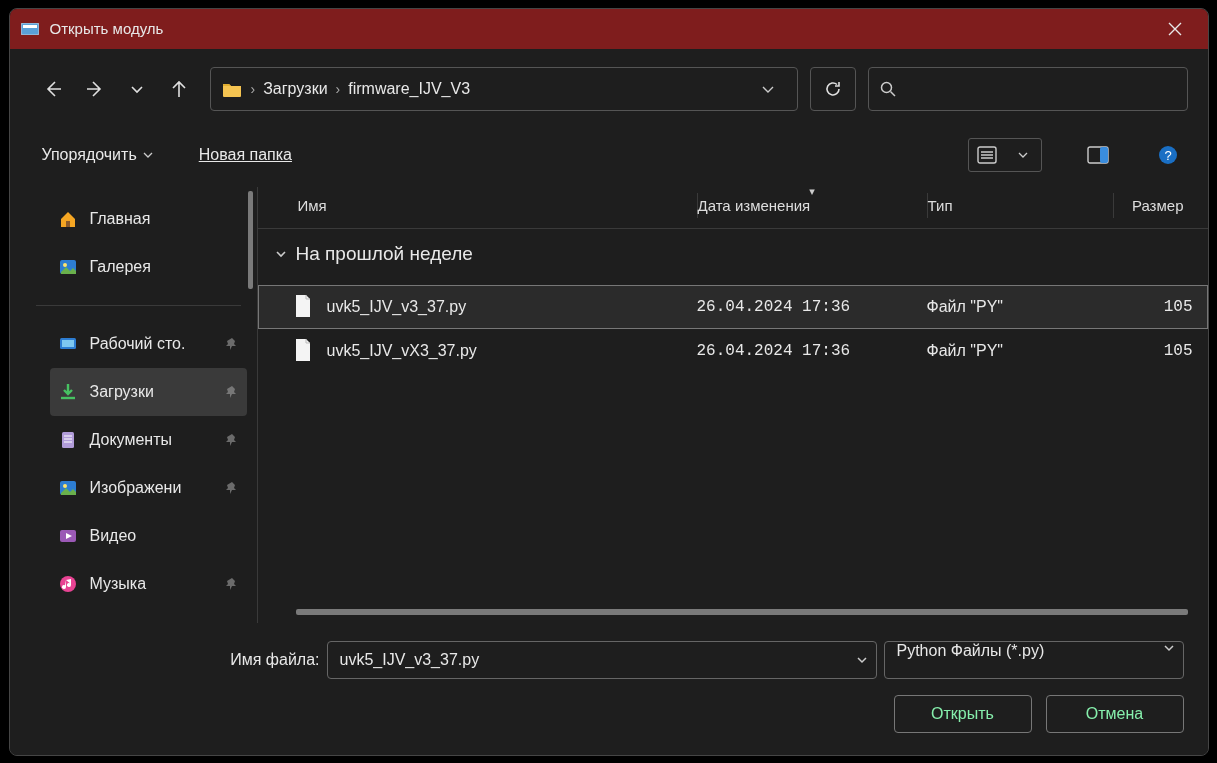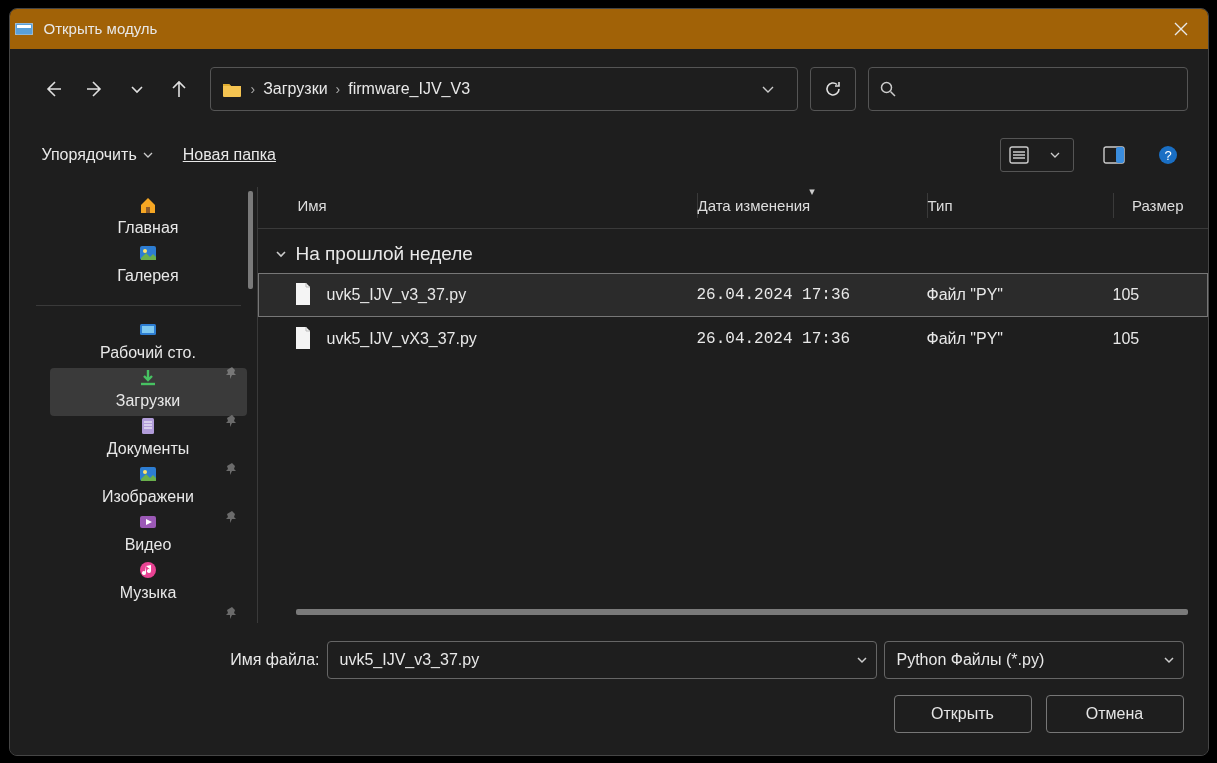--- a/index.html
+++ b/index.html
@@ -1,78 +1,78 @@
 <!DOCTYPE html>
 <html><head>
 <meta charset="utf-8">
 <style>
   * { box-sizing: border-box; margin: 0; padding: 0; font-family: "Segoe UI", Arial, sans-serif; }
   body { background: #000; display: flex; align-items: center; justify-content: center; width: 1217px; height: 763px; }
   .window { width: 1200px; height: 748px; background: #1e1e1e; border: 1px solid #454545; border-radius: 8px; display: flex; flex-direction: column; overflow: hidden; color: #e8e8e8; }
-  .titlebar { display: flex; align-items: center; height: 40px; padding: 0 4px; background: #a16207; }
+  .titlebar { display: flex; align-items: center; height: 40px; padding: 0 10px; background: #7f1d1d; }
   .titlebar .tb-icon { width: 20px; height: 14px; margin-right: 10px; display:flex;align-items:center;justify-content:center;}
   .titlebar .tb-title { font-size: 15px; flex: 1; }
   .titlebar .tb-close { width: 46px; height: 40px; display: flex; align-items: center; justify-content: center; cursor: pointer; }
   .navrow { display: flex; align-items: center; gap: 4px; padding: 18px 20px 18px 24px; }
   .navbtn { width: 38px; height: 38px; display: flex; align-items: center; justify-content: center; cursor: pointer; border-radius: 4px; }
   .navbtn svg { stroke: #e0e0e0; }
   .breadcrumb { flex: 1; display: flex; align-items: center; border: 1px solid #555; border-radius: 4px; height: 44px; margin: 0 8px; padding: 0 10px; background: #1e1e1e; }
   .breadcrumb .folder-ic { width: 22px; height: 22px; margin-right: 6px; }
   .breadcrumb .crumb { font-size: 16px; padding: 0 6px; cursor: pointer; }
   .breadcrumb .sep { color: #aaa; padding: 0 2px; font-size:14px;}
   .breadcrumb .spacer { flex: 1; }
   .breadcrumb .dd { width: 26px; text-align: center; cursor: pointer; }
   .refresh-wrap { border:1px solid #555; border-radius:4px; height:44px; display:flex;align-items:center; margin-right:8px; }
   .refresh-wrap .navbtn{width:44px;height:42px;}
   .searchbox { width: 320px; height: 44px; border: 1px solid #555; border-radius: 4px; display: flex; align-items: center; padding: 0 10px; background: #1e1e1e; }
   .searchbox input { flex: 1; background: transparent; border: none; outline: none; color: #e0e0e0; font-size: 16px; font-style: italic; }
   .searchbox input::placeholder { color: #888; font-style: italic; }
   .searchbox .sicon { width: 20px; cursor: pointer; }
-  .toolbar { display: flex; align-items: center; padding: 8px 20px 14px 24px; gap: 14px; }
+  .toolbar { display: flex; align-items: center; padding: 8px 20px 14px 24px; gap: 30px; }
   .tool-drop { display: flex; align-items: center; gap: 6px; font-size: 16px; cursor: pointer; padding: 6px 8px; border-radius: 4px; }
   .tool-text { font-size: 16px; cursor: pointer; padding: 6px 8px; border-radius: 4px; text-decoration: underline; }
   .toolbar .spacer { flex: 1; }
   .toolbar .ibtn { width: 40px; height: 36px; display: flex; align-items: center; justify-content: center; cursor: pointer; border-radius:3px;}
   .view-combo{display:flex;align-items:center;border:1px solid #555;border-radius:3px;height:34px;margin-right:6px;}
   .view-combo .vpart{width:36px;height:32px;display:flex;align-items:center;justify-content:center;cursor:pointer;}
   .body { flex: 1; display: flex; min-height: 0; }
   .sidebar { width: 248px; border-right:1px solid #3a3a3a; padding: 8px 10px 8px 40px; overflow:hidden;}
   .sidebar .dragbar{position:absolute;margin-left:198px;margin-top:-4px;width:5px;height:98px;background:#7a7a7a;border-radius:2px;}
-  .side-item { display: flex; align-items: center; gap: 4px; height: 48px; font-size: 16px; cursor: pointer; padding: 0 8px; border-radius: 4px; flex-direction: column; }
+  .side-item { display: flex; align-items: center; gap: 12px; height: 48px; font-size: 16px; cursor: pointer; padding: 0 8px; border-radius: 4px; }
   .side-item.active { background: #3a3a3a; }
   .side-item .pin { margin-left: auto; opacity: 0.55; }
   .side-sep { height:1px;background:#3a3a3a;margin:14px 6px 14px -14px;}
   .main { flex: 1; display: flex; flex-direction: column; min-width:0; }
   .colheaders { display: flex; padding: 6px 0 10px 40px; border-bottom: 1px solid #3a3a3a; font-size: 15px; color: #ddd; }
   .colheaders > div { position:relative;border-right:1px solid #3a3a3a; padding:4px 10px 4px 0;}
   .colheaders > div:last-child{border:none;}
   .ch-name{width:400px;}
   .ch-date{width:230px;}
   .ch-type{width:186px;}
   .ch-size{width:80px;text-align:right;}
   .sort-ind{position:absolute;left:50%;top:-8px;transform:translateX(-50%);font-size:11px;color:#ccc;}
   .filearea{flex:1;overflow:auto;position:relative;}
-  .group-h { display: flex; align-items: center; gap: 8px; padding: 14px 0 8px 16px; font-size: 19px; cursor:pointer;text-align:right;}
+  .group-h { display: flex; align-items: center; gap: 8px; padding: 14px 0 20px 16px; font-size: 19px; cursor:pointer;text-align:right;}
   .filerow { display: flex; align-items: center; height: 44px; font-size: 16px; padding-left: 34px; border:1px solid transparent; cursor:pointer;}
   .filerow.selected { border:1px solid #777;background:#2b2b2b;}
   .filerow .ficon{width:22px;height:26px;margin-right:12px;flex-shrink:0;}
   .filerow .fname{width:370px;}
   .filerow .fdate{width:230px;font-family:Liberation Mono, monospace;}
   .filerow .ftype{width:186px;}
-  .filerow .fsize{width:80px;text-align:left;}
+  .filerow .fsize{width:80px;text-align:right;font-family:Liberation Mono, monospace;}
   .hscroll{height:6px;background:#7a7a7a;margin:8px 20px 8px 38px;border-radius:2px;}
   .footer { padding: 18px 24px 22px 24px; background:#1e1e1e;}
   .footer-row1{display:flex;align-items:center;gap:7px;margin-bottom:16px;}
   .footer-row1 .lbl{font-size:16px;min-width:286px;text-align:right;}
   .fname-combo{flex:1;display:flex;align-items:center;border:1px solid #666;border-radius:4px;height:38px;padding:0 8px 0 12px;}
   .fname-combo input{flex:1;background:transparent;border:none;outline:none;color:#e8e8e8;font-size:16px;}
-  .ftype-combo{width:300px;display:flex;align-items:center;border:1px solid #666;border-radius:4px;height:38px;padding:0 8px 0 12px;cursor:pointer;}
+  .ftype-combo{width:300px;display:flex;border:1px solid #666;border-radius:4px;height:38px;padding:0 8px 0 12px;cursor:pointer;}
   .ftype-combo span:first-child{flex:1;font-size:16px;}
   .footer-row2{display:flex;justify-content:flex-end;gap:14px;}
-  .btn{min-width:138px;height:38px;border:1px solid #777;border-radius:4px;background:transparent;color:#e5e5e5;font-size:16px;cursor:pointer;display:flex;align-items:center;justify-content:center;}
+  .btn{min-width:138px;height:38px;border:1px solid #777;border-radius:4px;background:transparent;color:#86efac;font-size:16px;cursor:pointer;display:flex;align-items:center;justify-content:center;}
   .chev-down{display:inline-block;}
   svg{display:block;}
 </style>
 </head>
 <body>
 
 <div class="window">
 
   <div class="titlebar">
     <span class="tb-icon">

